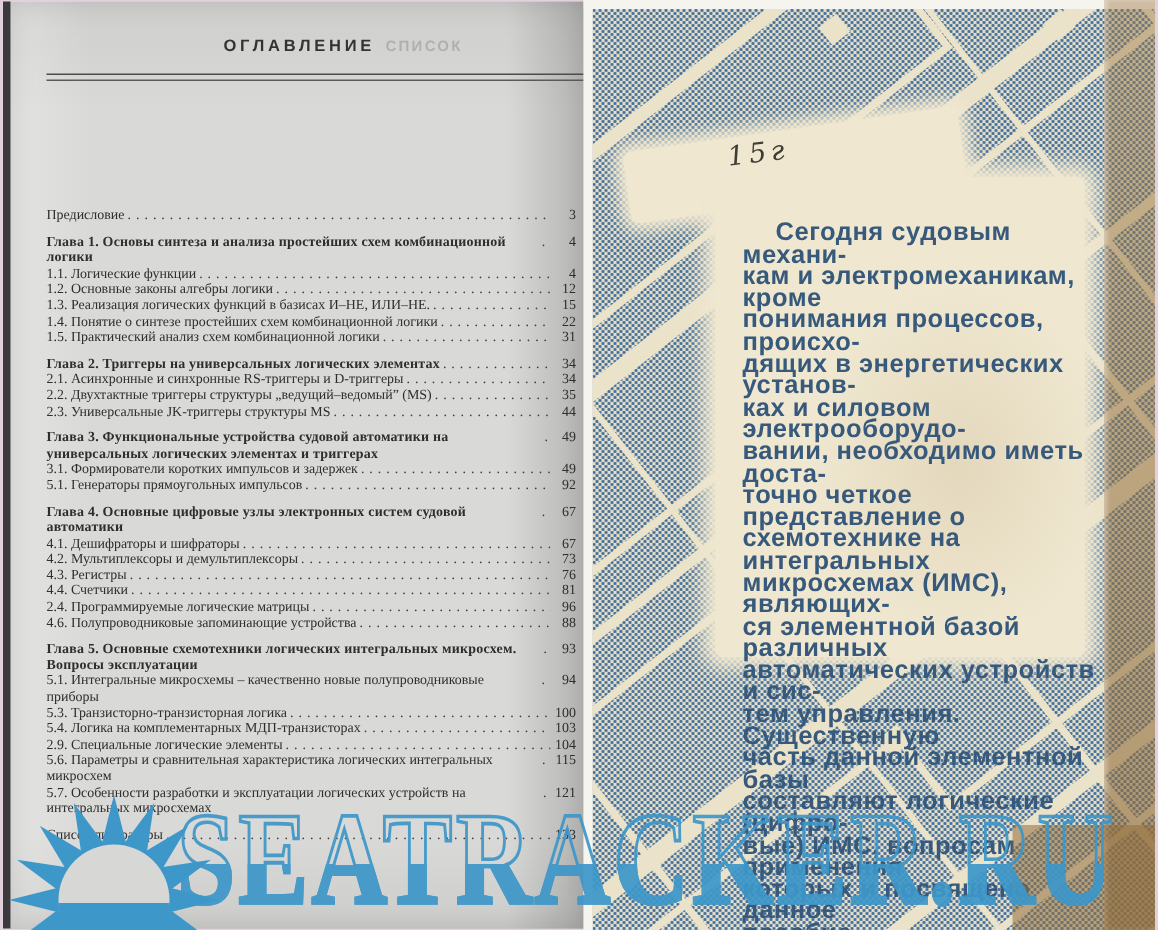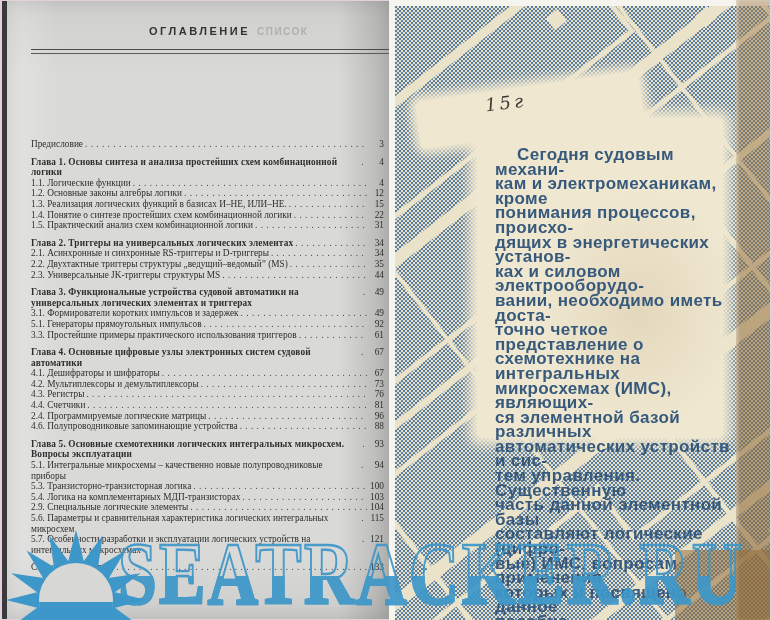--- a/index.html
+++ b/index.html
@@ -195,25 +195,20 @@
           <span class="dots"></span>
           <span class="pg">49</span>
         </div>
 
         <div class="row indent">
           <span class="txt">5.1. Генераторы прямоугольных импульсов</span>
           <span class="dots"></span>
           <span class="pg">92</span>
         </div>
 
-        <div class="row indent">
-          <span class="txt">3.3. Простейшие примеры практического использования триггеров</span>
-          <span class="dots"></span>
-          <span class="pg">61</span>
-        </div>
 
         <div class="row bold gap">
           <span class="txt">Глава 4. Основные цифровые узлы электронных систем судовой автоматики</span>
           <span class="dots"></span>
           <span class="pg">67</span>
         </div>
 
         <div class="row indent">
           <span class="txt">4.1. Дешифраторы и шифраторы</span>
           <span class="dots"></span>

